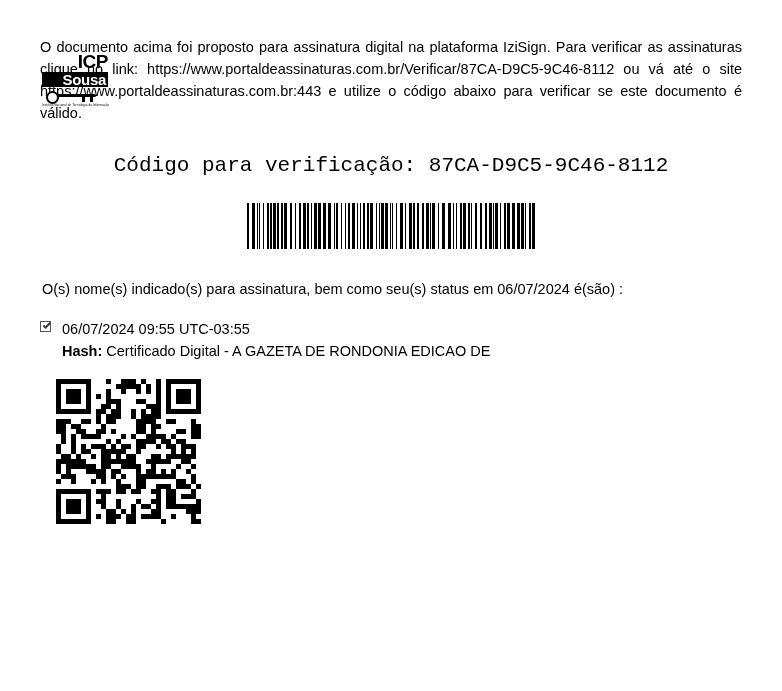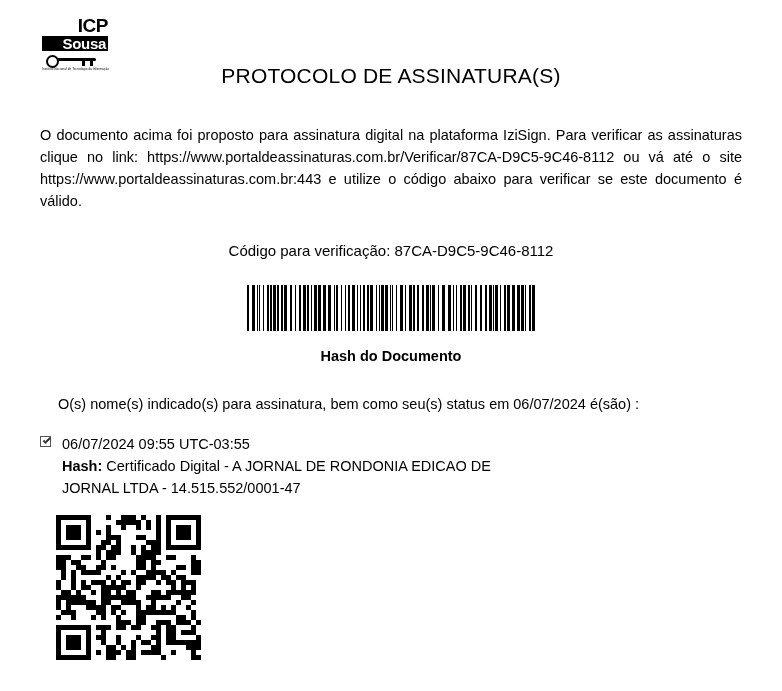--- a/index.html
+++ b/index.html
@@ -112,23 +112,24 @@
 
   .intro {
     font-size: 14.5px;
     line-height: 1.52;
     text-align: justify;
     margin: 36px 6px 0 6px;
   }
 
   .codigo {
     text-align: center;
-    font-size: 15px;
+    font-size: 21px;
     margin-top: 30px;
     font-weight: normal;
+    font-family: Liberation Mono, monospace;
   }
 
   .barcode-wrap {
     margin-top: 26px;
     display: flex;
     justify-content: center;
   }
   .barcode {
     display: flex;
     align-items: stretch;
@@ -148,21 +149,21 @@
   }
   .hash-value {
     text-align: center;
     font-size: 14.5px;
     margin-top: 5px;
     letter-spacing: 0.1px;
   }
 
   .status-line {
     font-size: 14.5px;
-    margin: 32px 6px 0 24px;
+    margin: 32px 6px 0 8px;
   }
 
   .signer {
     margin: 22px 0 0 6px;
     position: relative;
     padding-left: 22px;
     font-size: 14.5px;
     line-height: 1.5;
   }
   .signer .checkbox {
@@ -218,21 +219,20 @@
     <span class="brasil">Sousa</span>
     <span class="key">
       <span class="keyline"></span>
       <span class="keyhead"></span>
       <span class="tooth1"></span>
       <span class="tooth2"></span>
     </span>
     <span class="micro">Instituto Nacional de Tecnologia da Informação</span>
   </div>
 
-  <h1 class="title">PROTOCOLO DE ASSINATURA(S)</h1>
 
   <p class="intro">O documento acima foi proposto para assinatura digital na plataforma IziSign. Para verificar as assinaturas clique no link: https://www.portaldeassinaturas.com.br/Verificar/87CA-D9C5-9C46-8112 ou vá até o site https://www.portaldeassinaturas.com.br:443 e utilize o código abaixo para verificar se este documento é válido.</p>
 
   <div class="codigo">Código para verificação: 87CA-D9C5-9C46-8112</div>
 
   <div class="barcode-wrap">
     <div class="barcode" id="barcode">
         <i style="width: 2px; background: rgb(0, 0, 0);"></i>
         <i style="width: 3px; background: transparent;"></i>
         <i style="width: 3px; background: rgb(0, 0, 0);"></i>
@@ -372,32 +372,30 @@
         <i style="width: 3px; background: rgb(0, 0, 0);"></i>
         <i style="width: 1px; background: transparent;"></i>
         <i style="width: 1px; background: rgb(0, 0, 0);"></i>
         <i style="width: 3px; background: transparent;"></i>
         <i style="width: 2px; background: rgb(0, 0, 0);"></i>
         <i style="width: 1px; background: transparent;"></i>
         <i style="width: 3px; background: rgb(0, 0, 0);"></i>
       </div>
   </div>
 
-  <div class="hash-label">Hash do Documento</div>
 
   <div class="status-line">O(s) nome(s) indicado(s) para assinatura, bem como seu(s) status em 06/07/2024 é(são) :</div>
 
   <div class="signer">
     <span class="checkbox"></span>
     <span class="line">06/07/2024 09:55 UTC-03:55</span>
     <span class="line">
       <span class="bold">Hash:</span>
-      <span>Certificado Digital - A JORNAL DE RONDONIA EDICAO DE</span>
+      <span>Certificado Digital - A GAZETA DE RONDONIA EDICAO DE</span>
     </span>
-    <span class="line">JORNAL LTDA - 14.515.552/0001-47</span>
   </div>
 
   <div class="qr">
     <svg id="qrsvg" width="145" height="145" viewBox="0 0 29 29" shape-rendering="crispEdges">
       <rect width="29" height="29" fill="#ffffff"></rect>
       <g fill="#000000" id="qrcells">
           <rect x="0" y="0" width="1" height="1"></rect>
           <rect x="1" y="0" width="1" height="1"></rect>
           <rect x="2" y="0" width="1" height="1"></rect>
           <rect x="3" y="0" width="1" height="1"></rect>

